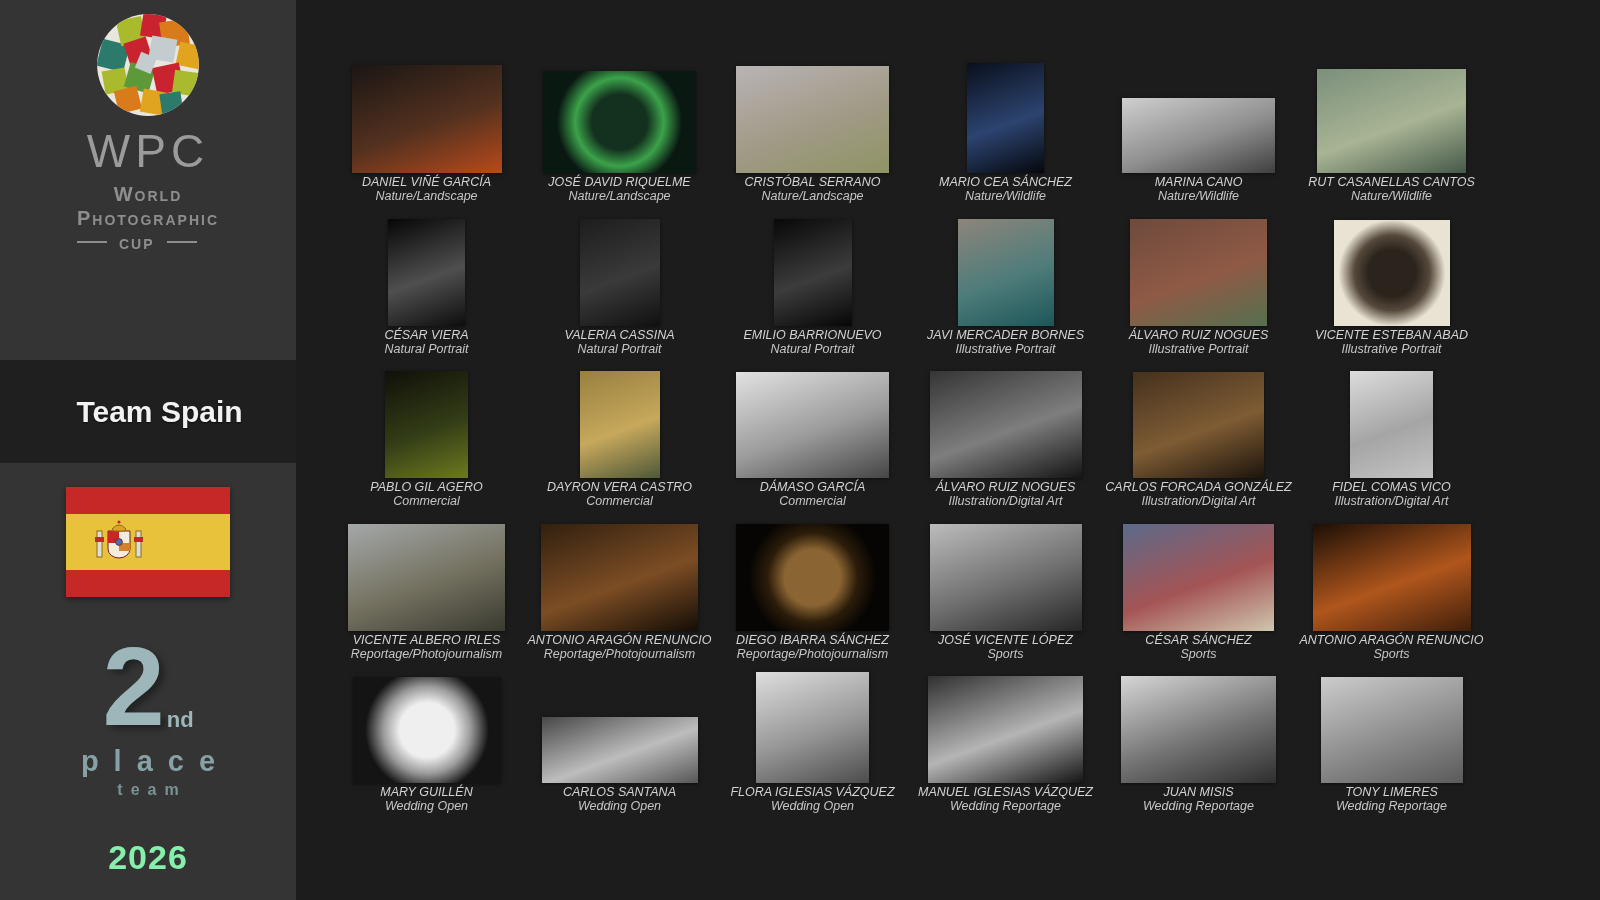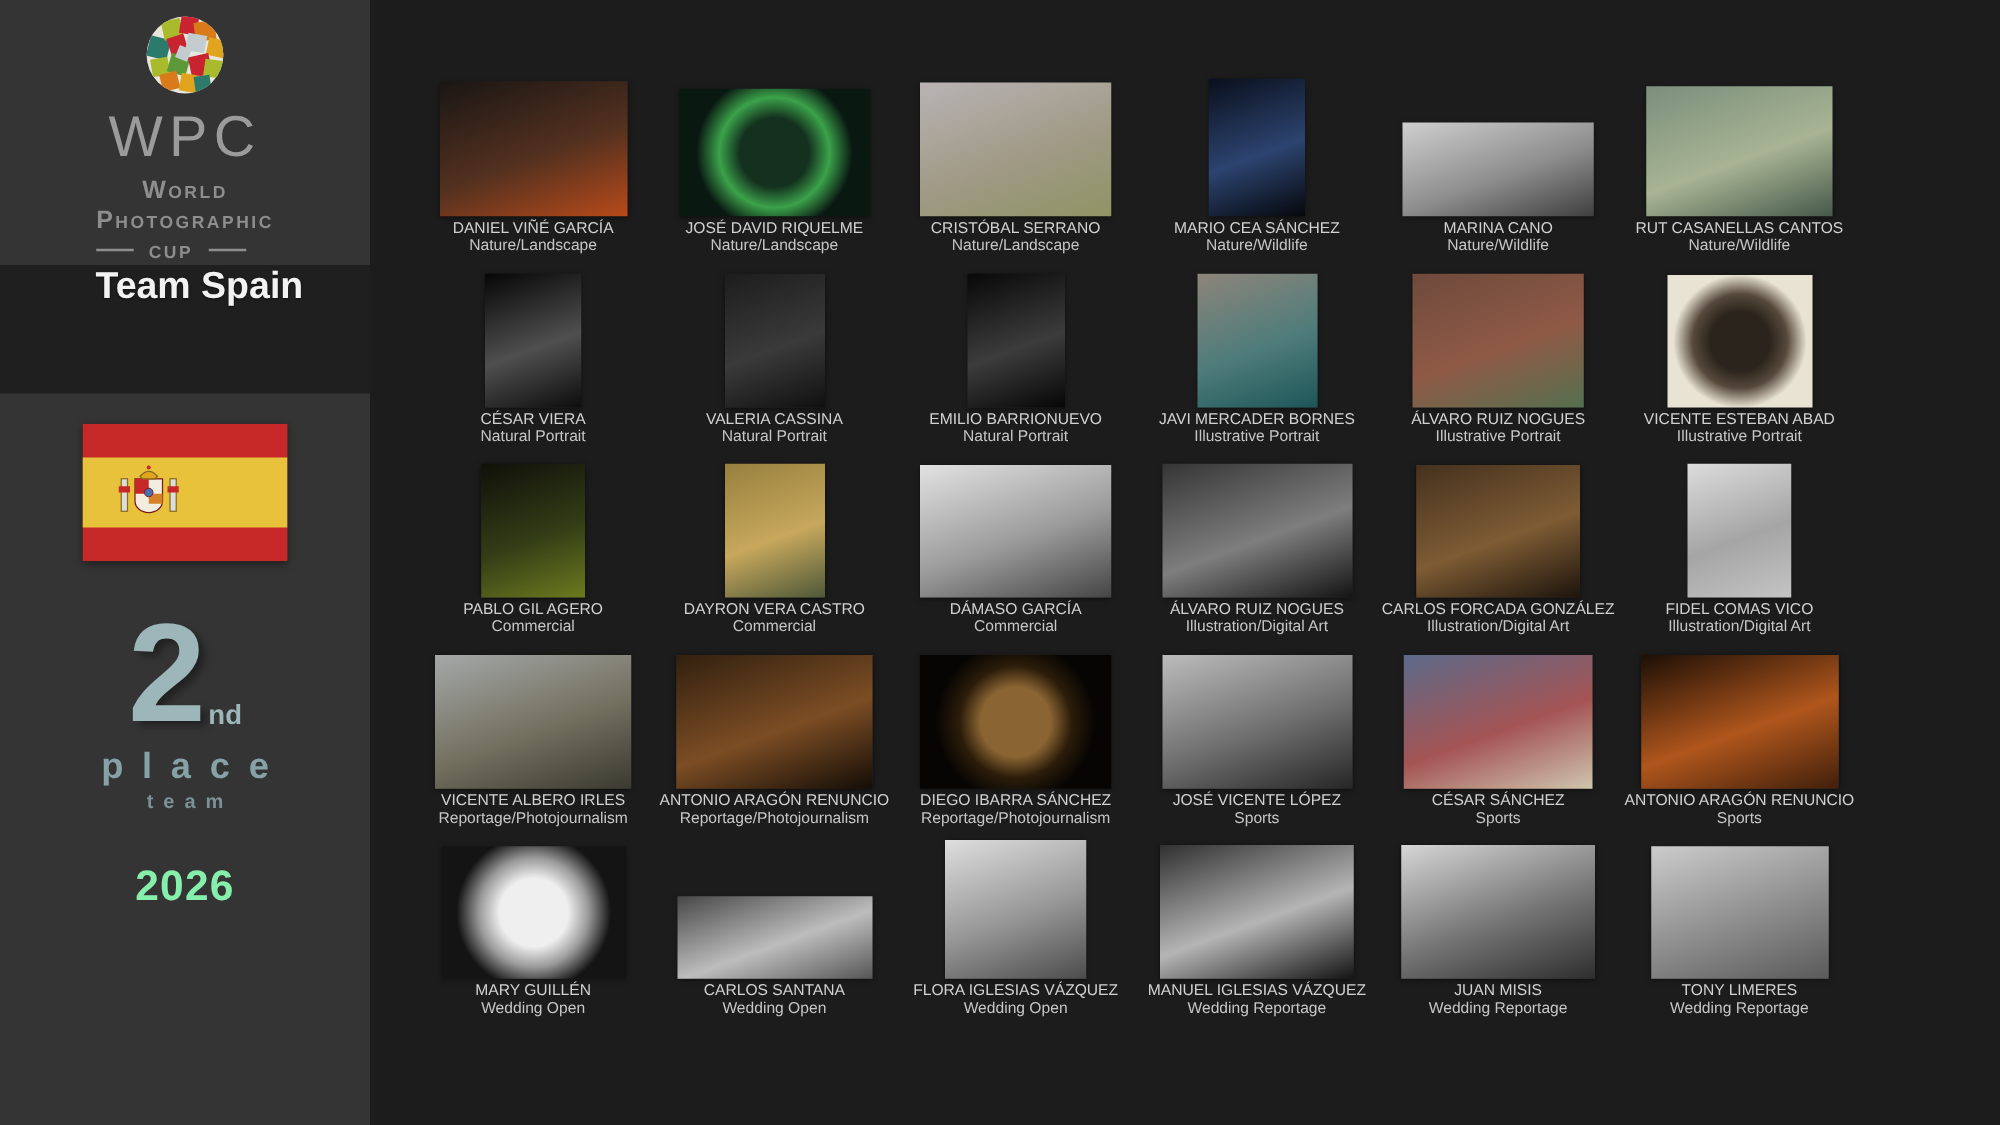--- a/index.html
+++ b/index.html
@@ -1,44 +1,44 @@
 <!DOCTYPE html>
 <html><head>
 <meta charset="utf-8">
 <style>
   html,body{margin:0;padding:0;background:#101010;}
   body{font-family:"Liberation Sans", sans-serif;}
   .stage{position:relative;width:1600px;height:900px;background:#1c1c1c;overflow:hidden;}
 
   
   .sidebar{position:absolute;left:0;top:0;width:296px;height:900px;background:#343434;}
-  .logo-section{height:212px;background:#343434;display:flex;flex-direction:column;align-items:center;padding-top:12px;box-sizing:border-box;}
+  .logo-section{height:360px;background:#343434;display:flex;flex-direction:column;align-items:center;padding-top:12px;box-sizing:border-box;}
   .globe{width:106px;height:106px;}
   .wpc-word{margin-top:6px;font-size:46px;letter-spacing:5px;color:#9b9b9b;font-weight:400;}
   .wpc-sub{margin-top:4px;color:#8e8e8e;font-variant:small-caps;font-weight:700;letter-spacing:2px;font-size:20px;line-height:1.2;text-align:center;}
   .cup-line{display:flex;align-items:center;justify-content:flex-start;gap:12px;}
   .dash{display:inline-block;width:30px;height:2px;background:#8e8e8e;}
 
-  .team-band{height:103px;background:#1f1f1f;display:flex;align-items:flex-start;justify-content:center;padding-left:23px;}
+  .team-band{height:103px;background:#1f1f1f;display:flex;align-items:center;justify-content:center;padding-left:23px;}
   .team-title{color:#f2f2f2;font-size:30px;font-weight:700;text-shadow:0 1px 2px rgba(0,0,0,.6);}
 
   .lower-section{height:495px;background:#343434;display:flex;flex-direction:column;align-items:center;}
   .flag{margin-top:24px;width:164px;height:110px;box-shadow:0 2px 6px rgba(0,0,0,.45);}
 
   .award{margin-top:44px;text-align:center;line-height:1;}
   .award-top{display:flex;align-items:flex-end;justify-content:center;}
   .award-number{font-size:112px;font-weight:700;color:#9cb6ba;line-height:.82;text-shadow:5px 4px 6px rgba(0,0,0,.35);}
   .award-suffix{font-size:22px;font-weight:700;color:#9cb6ba;margin-left:2px;margin-bottom:2px;}
   .award-place{margin-top:14px;font-size:29px;font-weight:700;color:#87a2a6;letter-spacing:15px;padding-left:15px;}
   .award-team{margin-top:6px;font-size:16px;font-weight:700;color:#7a9296;letter-spacing:8px;padding-left:8px;}
   .year{margin-top:40px;font-size:34px;font-weight:700;color:#86efac;letter-spacing:1px;}
 
   
   .main{position:absolute;left:296px;top:0;width:1304px;height:900px;}
-  .grid{display:grid;grid-template-columns:repeat(6,193px);grid-auto-rows:152.5px;padding:61px 0 0 34px;}
+  .grid{display:grid;grid-template-columns:repeat(6,193px);grid-auto-rows:152.5px;padding:61px 0 0 34px;font-style:italic;}
   .cell{display:flex;flex-direction:column;align-items:center;}
   .photo-area{height:112px;width:100%;display:flex;align-items:flex-end;justify-content:center;}
   .photo{box-shadow:0 1px 4px rgba(0,0,0,.5);}
   .entry-name{margin-top:2px;font-size:12.5px;line-height:14px;color:#d2d2d2;text-align:center;white-space:nowrap;}
   .entry-category{font-size:12.5px;line-height:14px;color:#c6c6c6;text-align:center;white-space:nowrap;}
 </style>
 </head>
 <body>
 
 <div class="stage">

